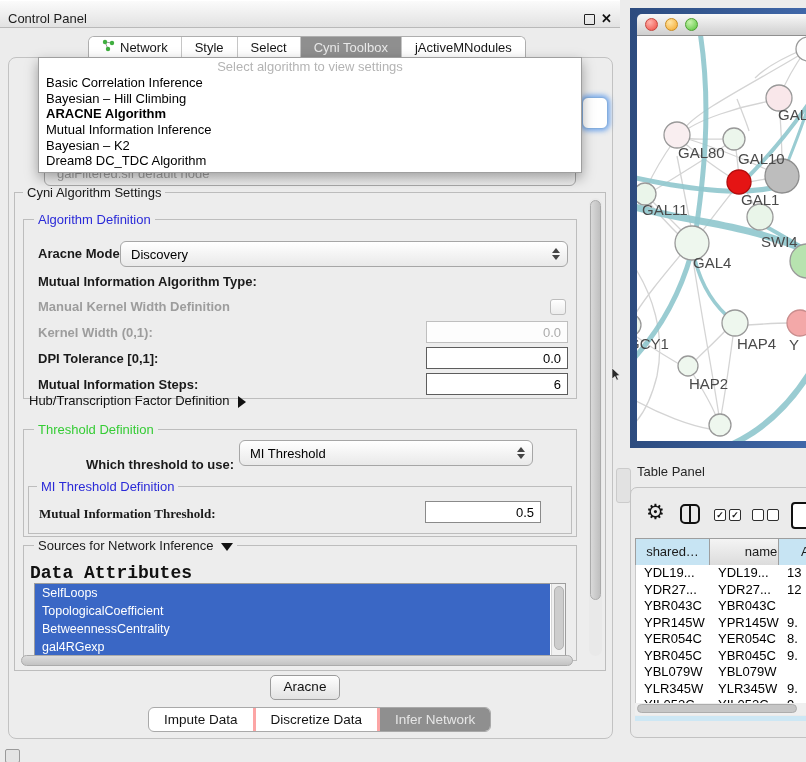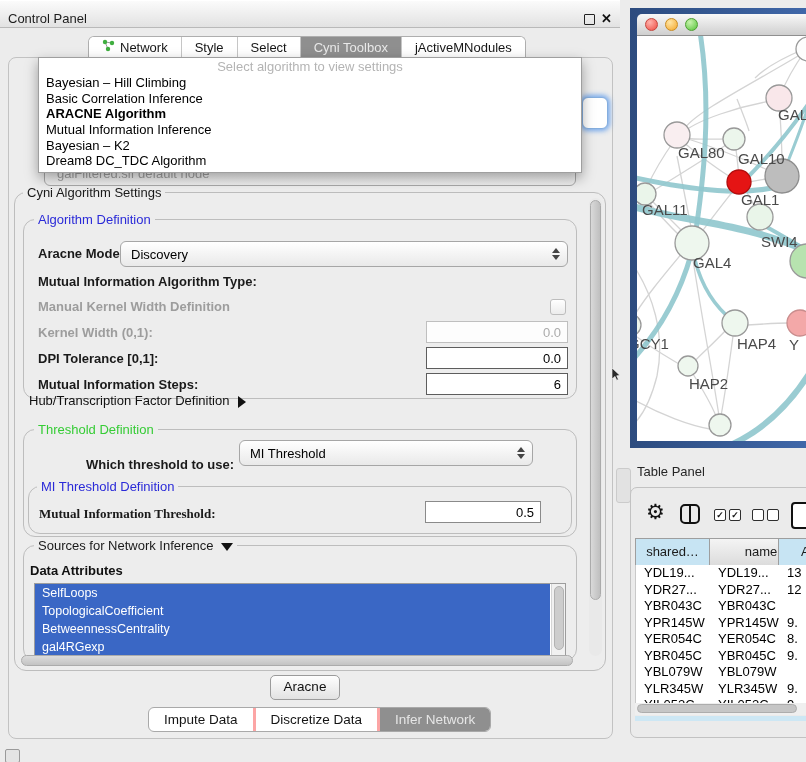--- a/index.html
+++ b/index.html
@@ -25,21 +25,21 @@
     box-shadow:0 5px 12px rgba(0,0,0,.35);z-index:30;}
   .popup-ph{height:17px;line-height:17px;text-align:center;color:#b4b4b4;font-size:13px;}
   .algo-item{height:15.7px;line-height:15.7px;padding-left:7px;font-size:13px;color:#000;white-space:nowrap;}
   .algo-item.bold{font-weight:bold;}
   
   .sliver-combo{left:44px;top:159px;width:532px;height:27px;border:1px solid #a8a8a8;border-radius:6px;
     background:linear-gradient(#fff,#ededed);z-index:5;color:#a2a2a2;font-size:13px;line-height:27px;padding-left:12px;box-sizing:border-box;}
   .focus-combo{left:582px;top:97px;width:24px;height:30px;background:#fff;border:1px solid #85aede;border-radius:6px;
     box-shadow:0 0 5px 2px rgba(96,156,235,.85);z-index:6;}
   
-  .group{border:1px solid #bdbdbd;border-radius:12px;position:absolute;}
+  .group{border:1px solid #bdbdbd;border-radius:0;position:absolute;}
   .gtitle{position:absolute;top:-8px;left:8px;background:#ededed;padding:0 4px;font-size:13px;color:#1a1a1a;white-space:nowrap;}
   .gtitle.blue{color:#2a2ad8;}
   .gtitle.green{color:#35cc35;}
   .settings{left:14px;top:192px;width:590px;height:477px;background:#ededed;}
   .lbl{position:absolute;font-size:13px;font-weight:bold;color:#1a1a1a;white-space:nowrap;}
   .lbl.dis{color:#9d9d9d;}
   .combo{position:absolute;height:26px;border:1px solid #a6a6a6;border-radius:6px;
     background:linear-gradient(#ffffff,#e9e9e9);display:flex;align-items:center;box-sizing:border-box;
     font-size:13px;color:#000;padding-left:10px;}
   .arrows{position:absolute;right:7px;top:50%;transform:translateY(-50%);}
@@ -48,21 +48,21 @@
   .field{position:absolute;height:22px;background:#fff;border:1px solid #5d5d5d;font-size:13px;color:#000;
     text-align:right;padding-right:6px;line-height:22px;box-sizing:border-box;}
   .field.dis{border:1px solid #bfbfbf;color:#ababab;background:#fdfdfd;}
   .checkbox{position:absolute;width:14px;height:14px;border:1px solid #bdbdbd;border-radius:3px;background:linear-gradient(#fff,#ececec);}
   .tri-right{display:inline-block;width:0;height:0;border-top:6px solid transparent;border-bottom:6px solid transparent;
     border-left:8px solid #111;margin-left:9px;position:relative;top:1px;}
   .tri-down{display:inline-block;width:0;height:0;border-left:6px solid transparent;border-right:6px solid transparent;
     border-top:8px solid #111;margin-left:7px;position:relative;top:1px;}
   .hub-row{position:absolute;left:14px;top:200px;font-size:13px;color:#111;display:flex;align-items:center;}
   
-  .attr-label{position:absolute;font-size:13px;font-weight:bold;color:#111;}
+  .attr-label{position:absolute;font-size:18px;font-weight:bold;color:#111;font-family:Liberation Mono, monospace;}
   .attr-list{position:absolute;background:#fff;border:1px solid #9d9d9d;overflow:hidden;}
   .attr-item{height:18px;line-height:18px;font-size:12.5px;color:#111;padding-left:7px;width:515px;box-sizing:border-box;}
   .attr-item.sel{background:#3a67c5;color:#fff;}
   .attr-scroll{position:absolute;right:0;top:0;width:13px;height:100%;background:#f1f1f1;border-left:1px solid #d5d5d5;}
   .attr-thumb{position:absolute;left:2px;top:2px;width:8px;height:62px;background:#cdcdcd;border:1px solid #b2b2b2;border-radius:5px;}
   
   .vscroll{position:absolute;right:3px;top:5px;width:13px;height:458px;background:#e9e9e9;border-radius:7px;}
   .vthumb{position:absolute;left:1px;top:2px;width:11px;height:400px;background:linear-gradient(90deg,#d9d9d9,#bfbfbf);
     border:1px solid #ababab;border-radius:6px;box-sizing:border-box;}
   .hscroll{position:absolute;left:4px;bottom:3px;width:566px;height:13px;}
@@ -147,22 +147,22 @@
 </div>
 
 <div class="abs sliver-combo">
   <span>galFiltered.sif default node</span>
 </div>
 <div class="abs focus-combo"></div>
 
 <div class="abs popup">
   <div class="popup-ph">Select algorithm to view settings</div>
   <div>
+      <div class="algo-item">Basic Correlation Inference</div>
       <div class="algo-item">Bayesian – Hill Climbing</div>
-      <div class="algo-item">Basic Correlation Inference</div>
       <div class="algo-item bold">ARACNE Algorithm</div>
       <div class="algo-item">Mutual Information Inference</div>
       <div class="algo-item">Bayesian – K2</div>
       <div class="algo-item">Dream8 DC_TDC Algorithm</div>
     </div>
 </div>
 
 <div class="group settings">
   <span class="gtitle">Cyni Algorithm Settings</span>
 

